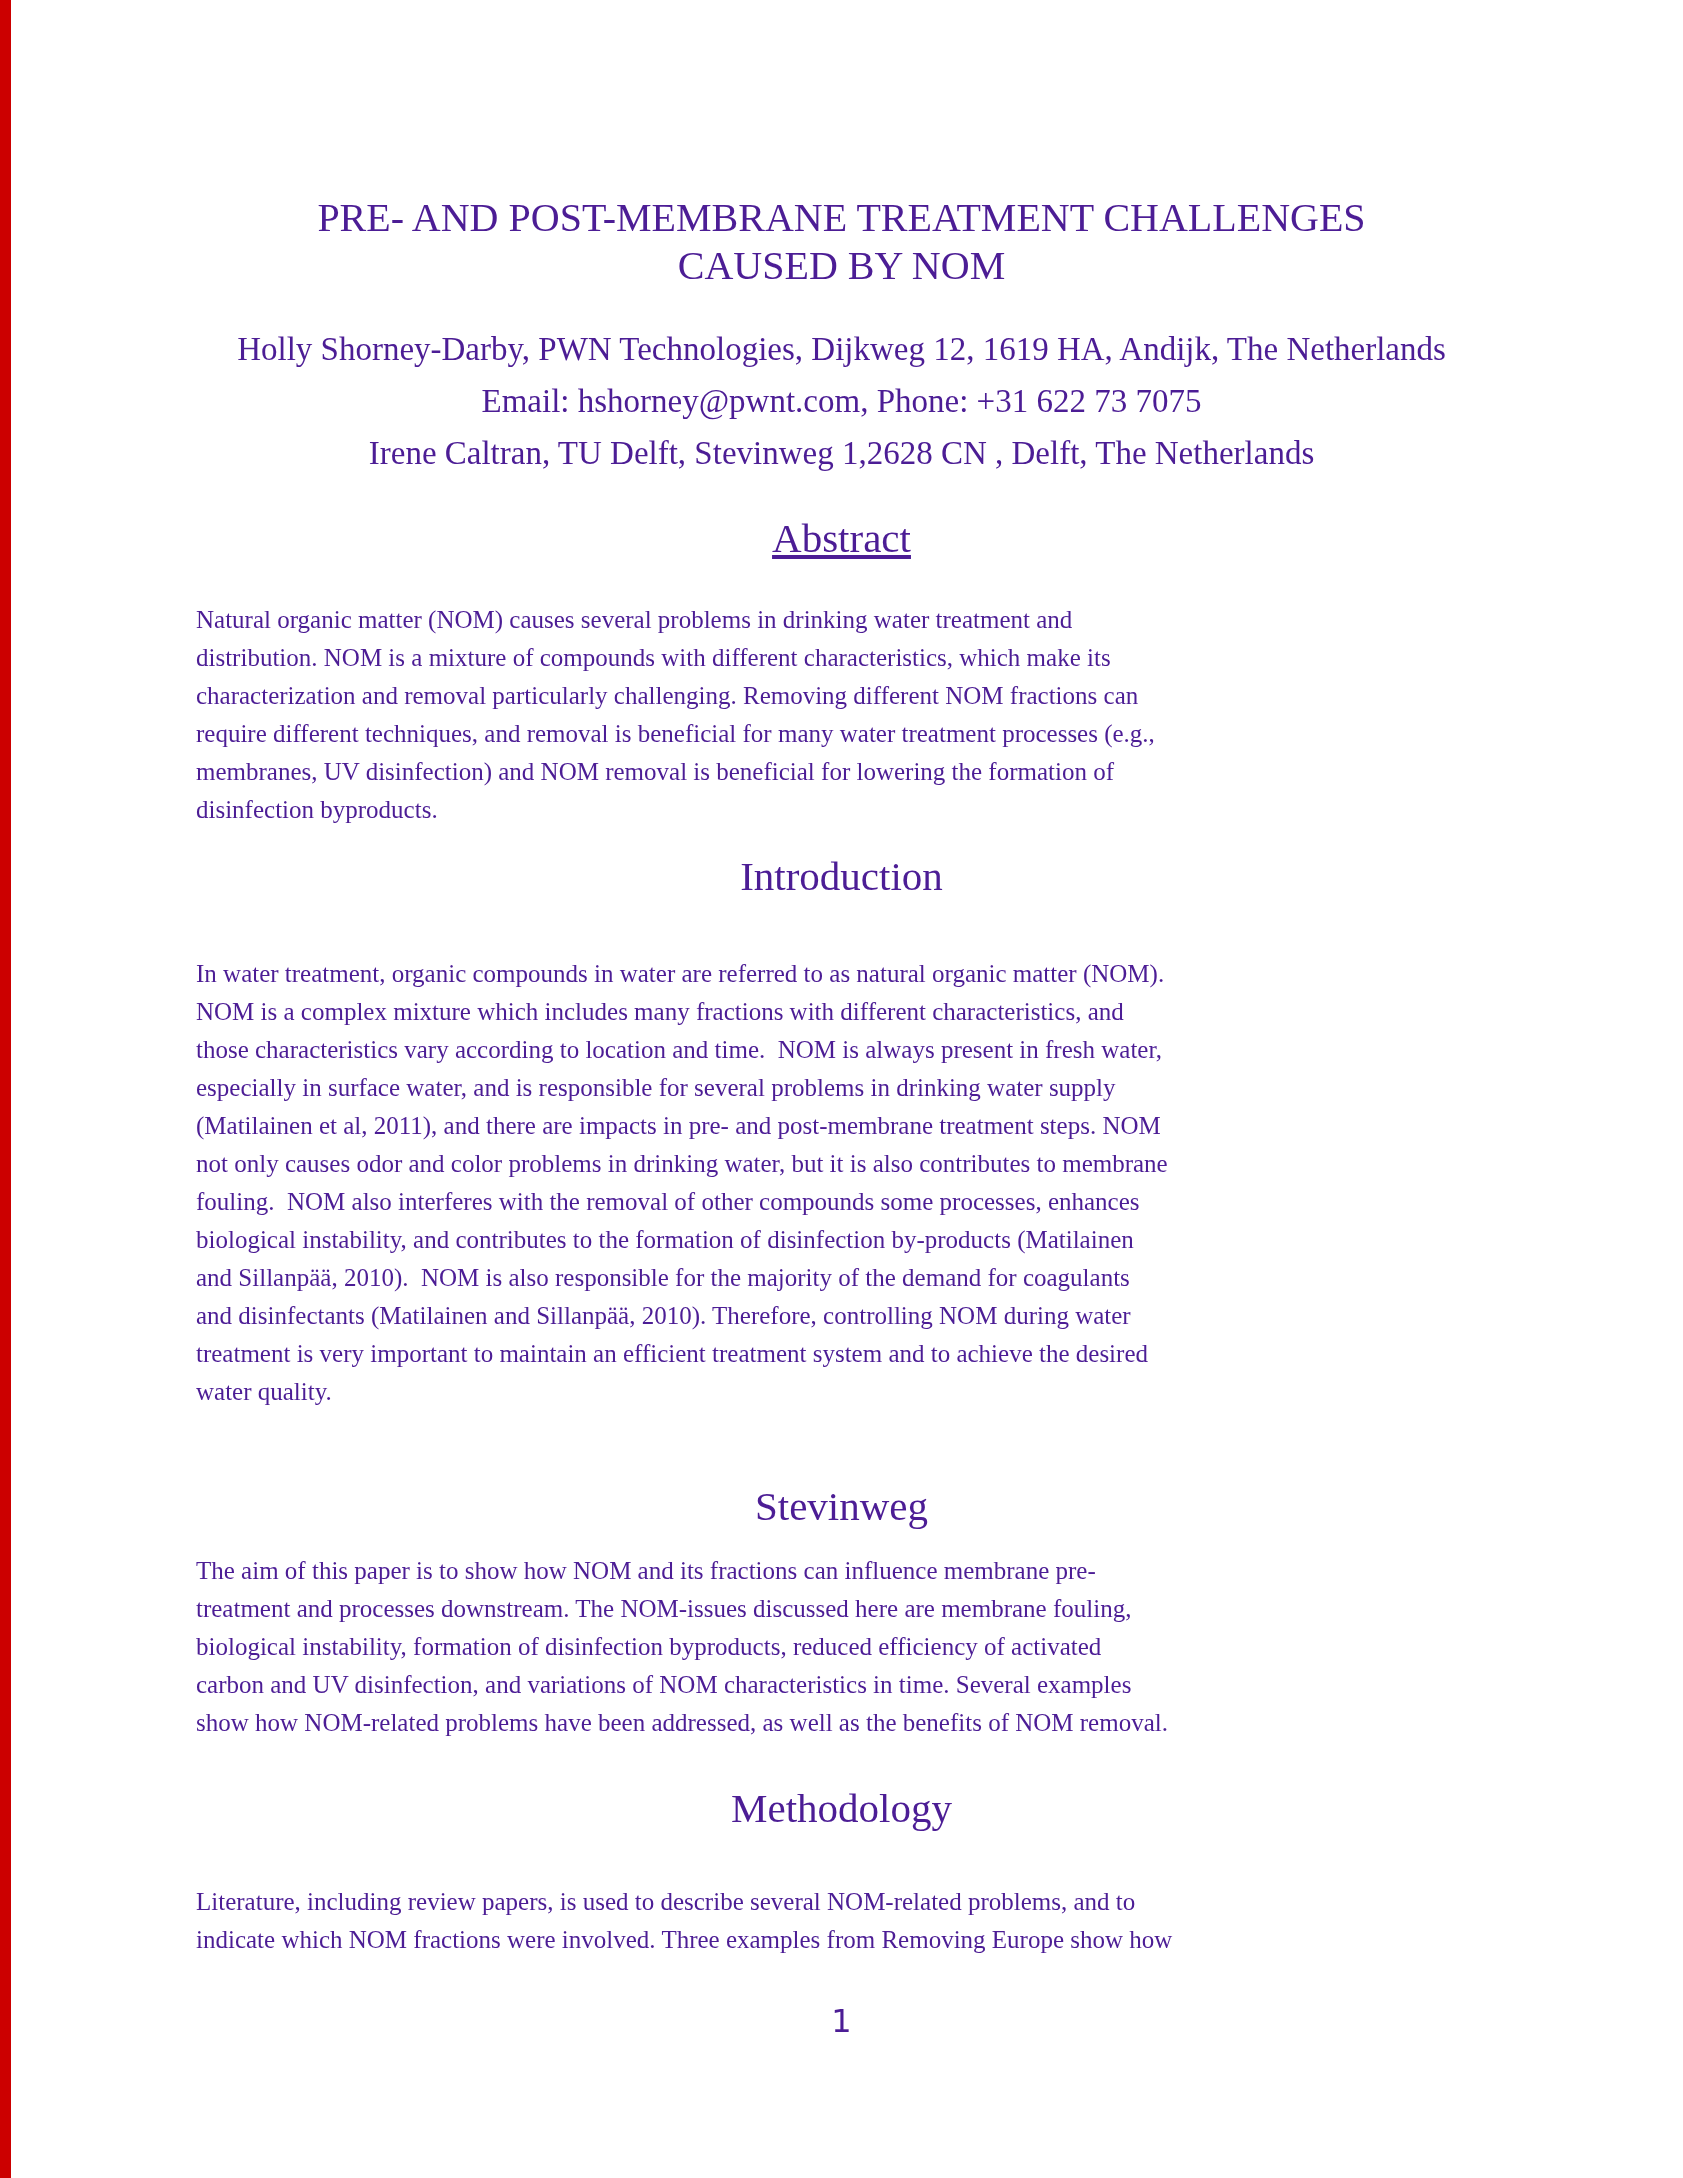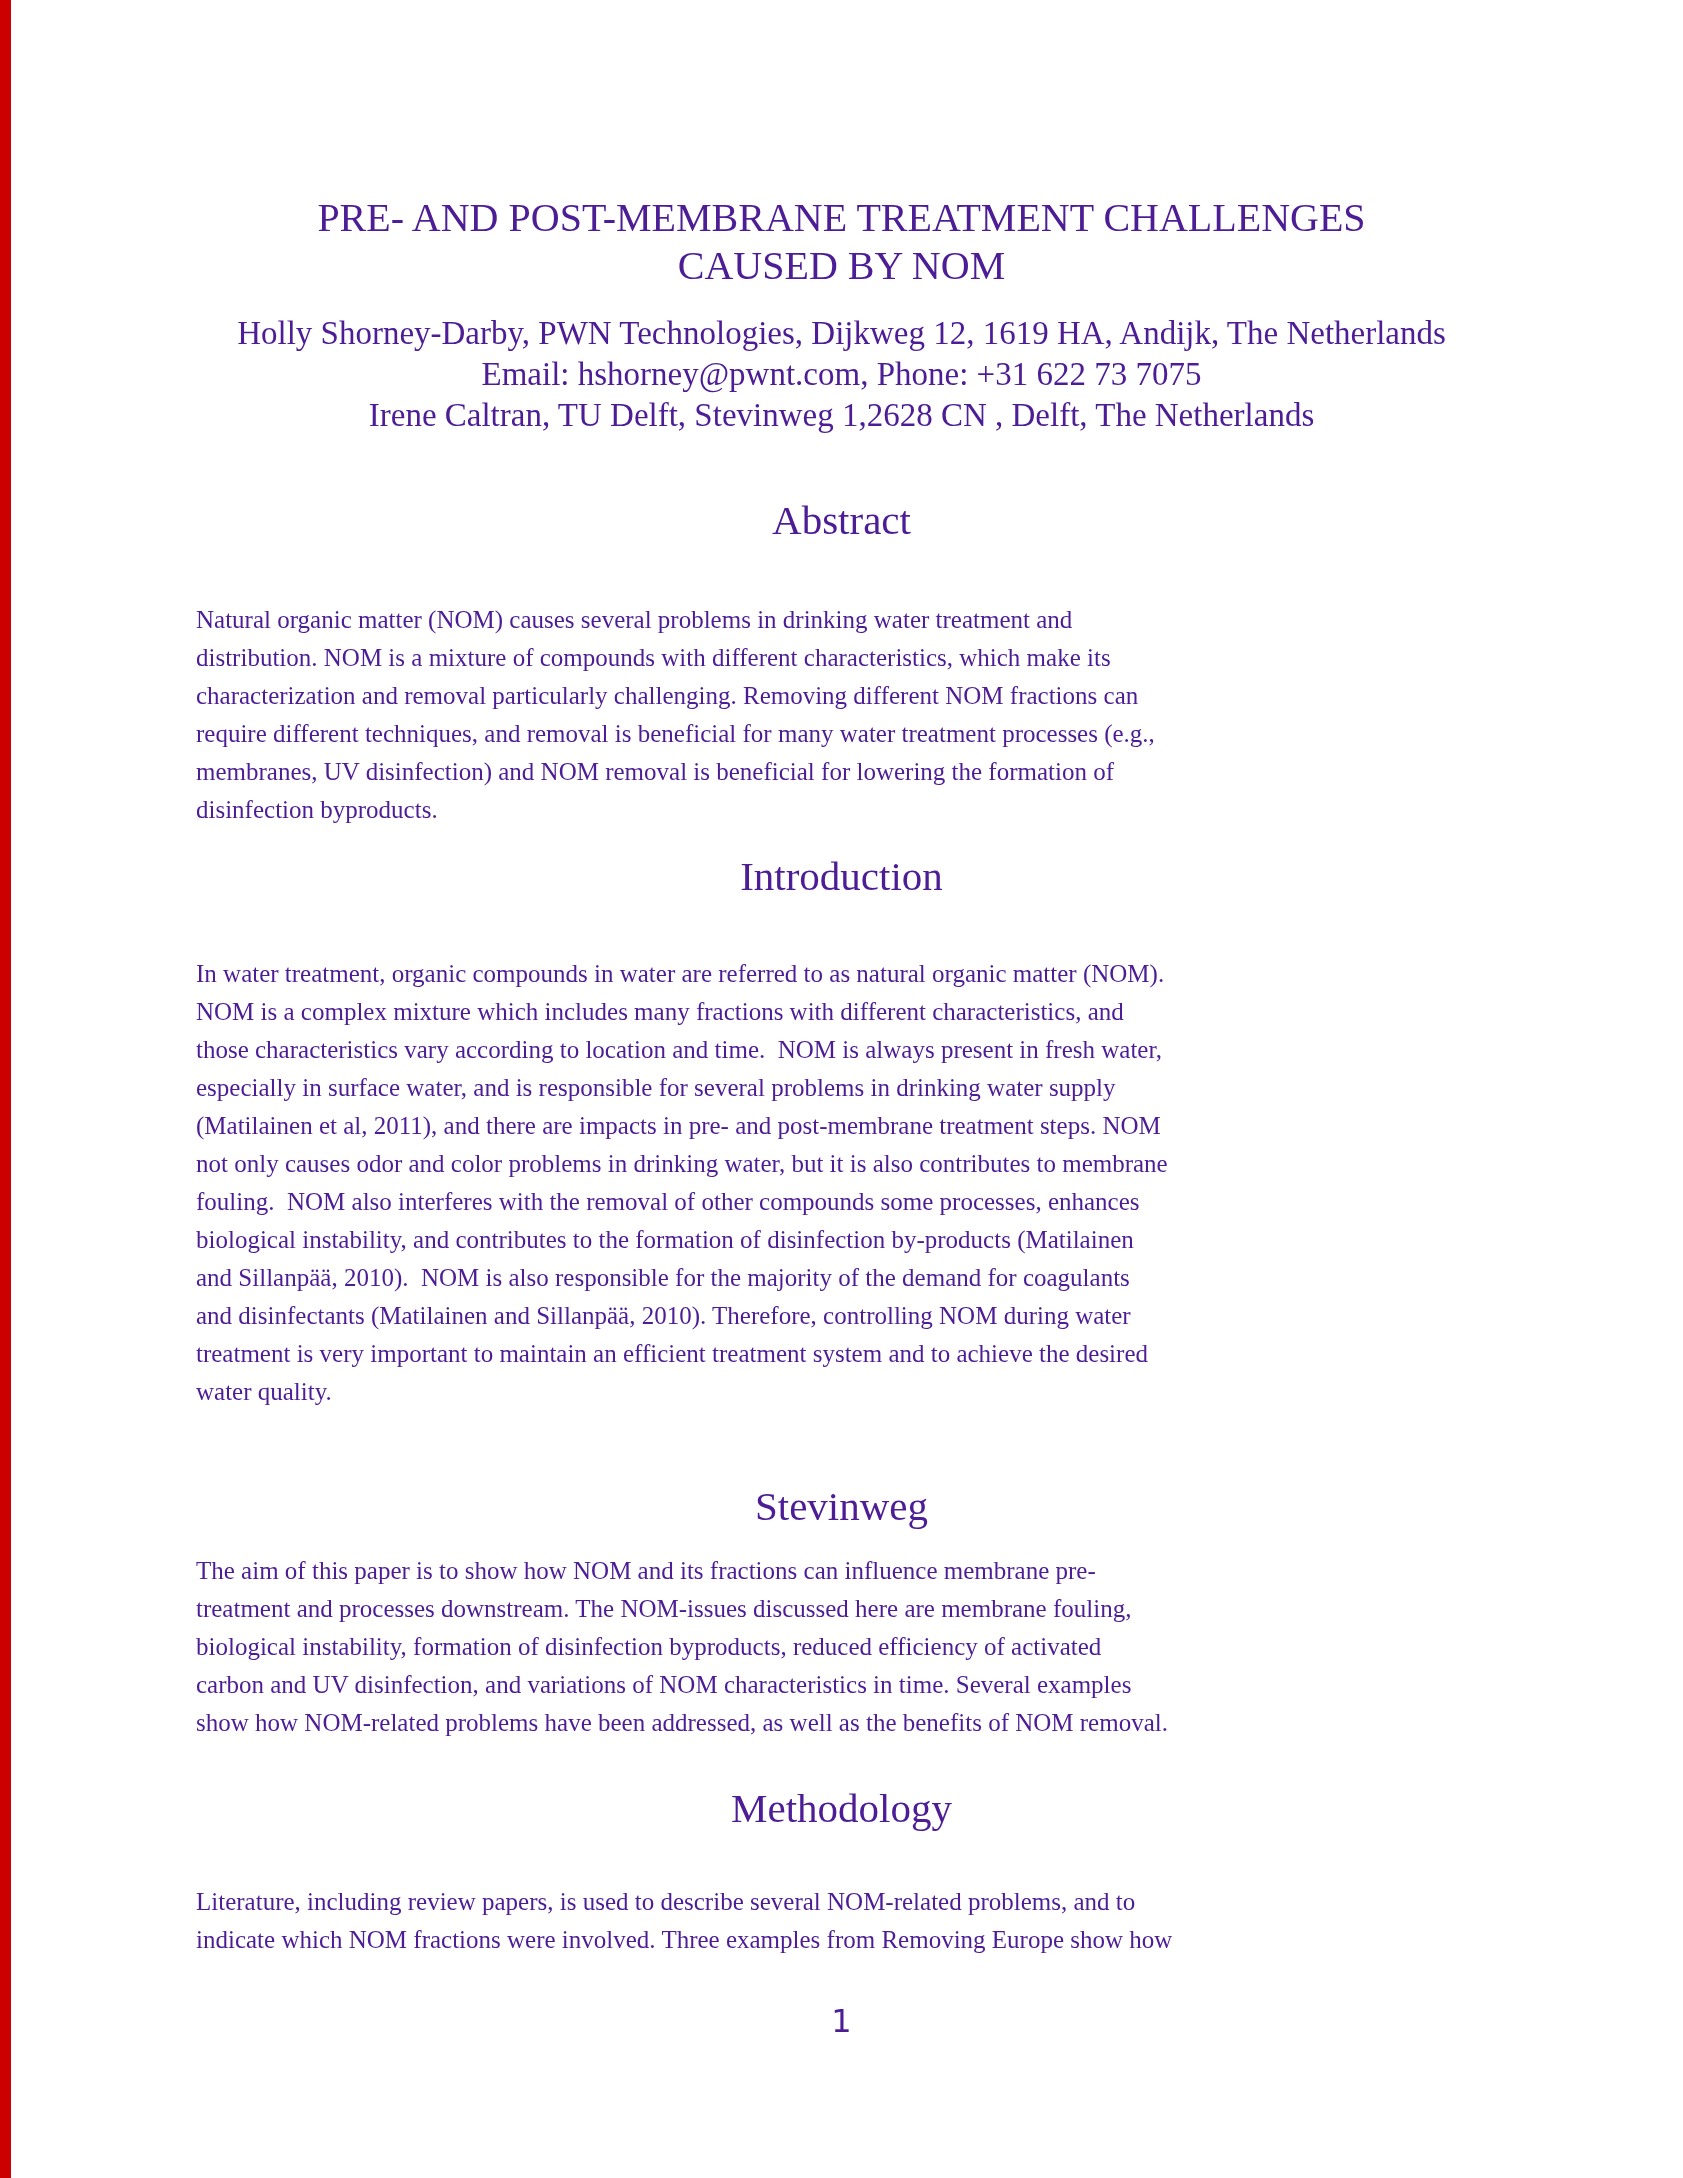--- a/index.html
+++ b/index.html
@@ -31,40 +31,40 @@
     width: 1287px;
     margin: 0;
     font-size: 40px;
     font-weight: normal;
     line-height: 48px;
     text-align: center;
     white-space: pre-line;
   }
   .authors {
     position: absolute;
-    top: 313px;
+    top: 323px;
     left: 99px;
     width: 1485px;
     font-size: 33px;
-    line-height: 41px;
+    line-height: 52px;
     text-align: center;
     white-space: pre-line;
   }
   .heading {
     position: absolute;
     left: 198px;
     width: 1287px;
     margin: 0;
     font-size: 41px;
     font-weight: normal;
     line-height: 46px;
     text-align: center;
     white-space: pre;
   }
-  .h-abstract     { top: 497px; }
+  .h-abstract     { top: 515px; text-decoration: underline; }
   .h-introduction { top: 853px; }
   .h-objectives   { top: 1483px; }
   .h-methodology  { top: 1785px; }
   .para {
     position: absolute;
     left: 196px;
     margin: 0;
     font-size: 25px;
     line-height: 38px;
     white-space: pre;

